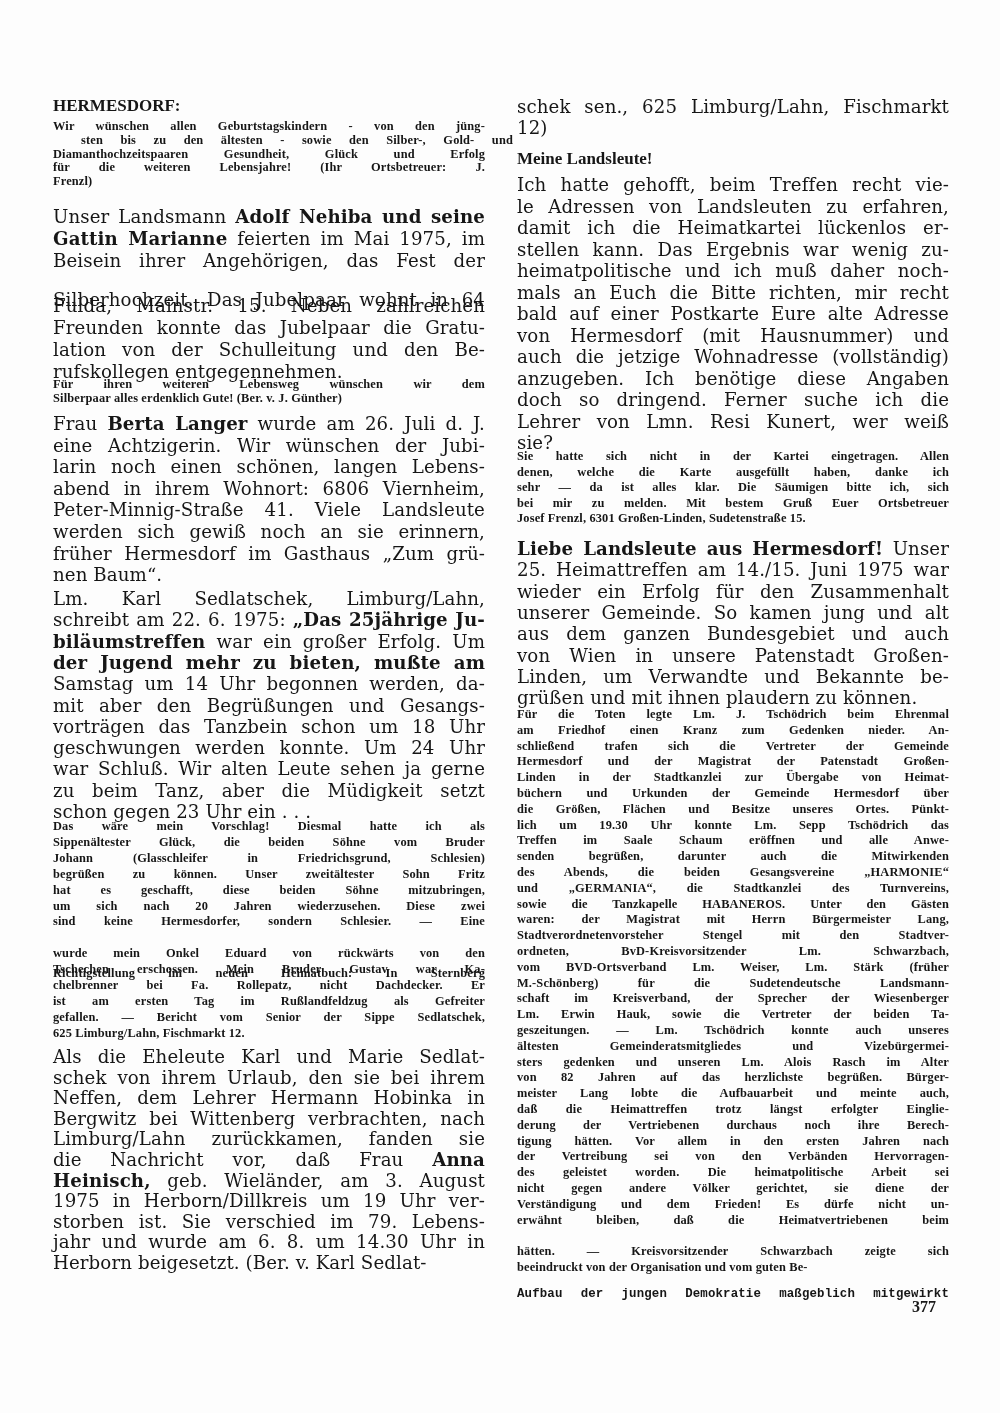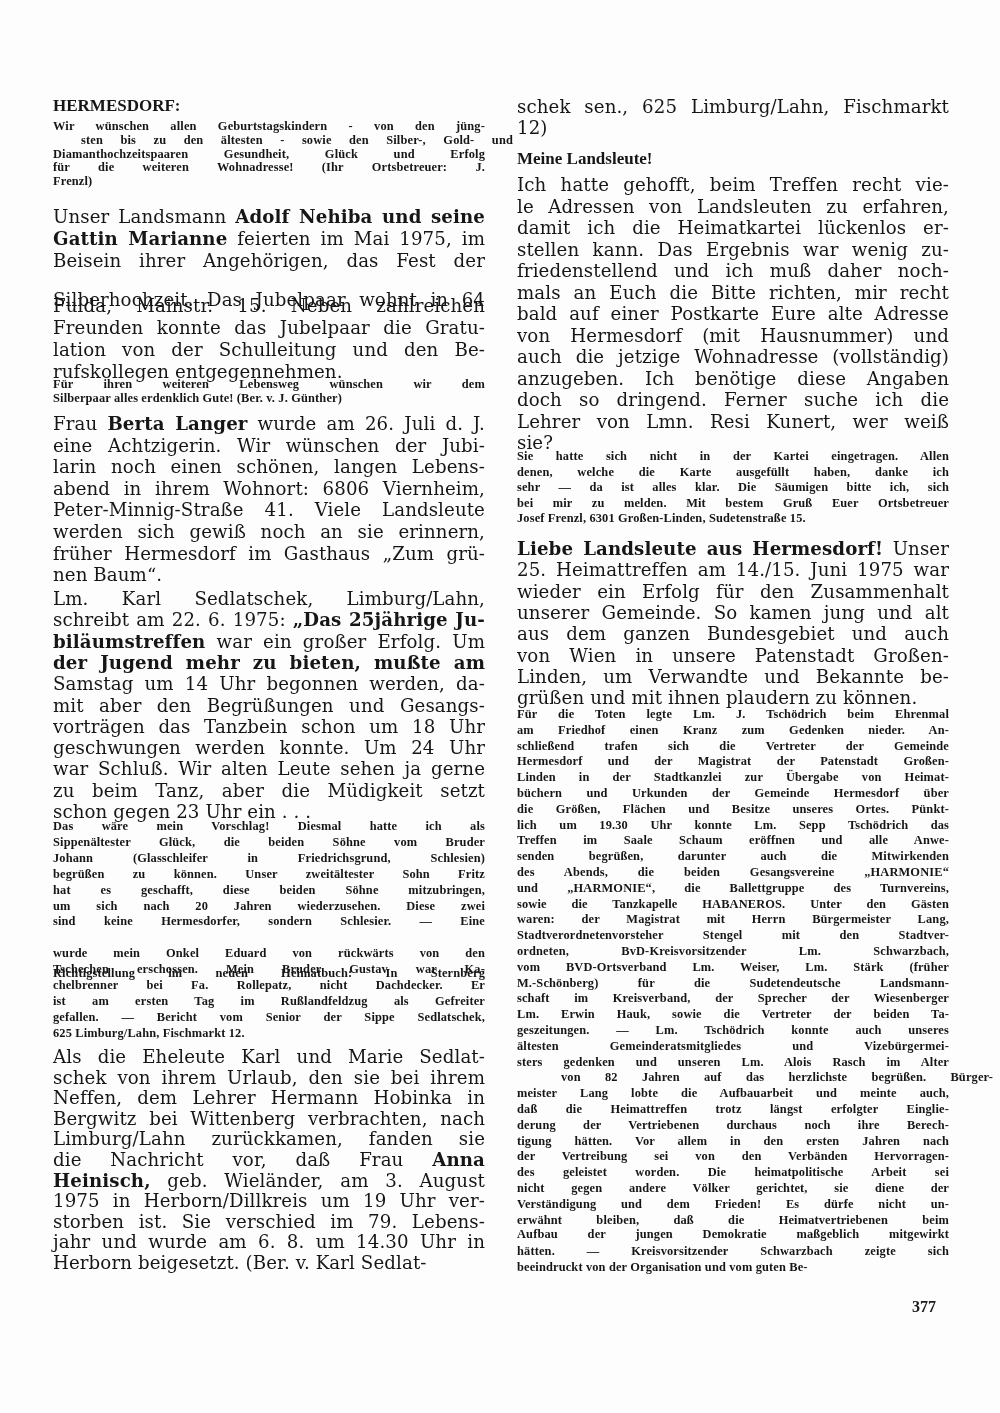--- a/index.html
+++ b/index.html
@@ -19,21 +19,21 @@
 </style>
 </head>
 <body>
 
 <div class="page">
   <div class="col col-left" id="left-col">
       <div class="ln head last" style="top: 96px;">HERMESDORF:</div>
       <div class="ln small" style="top: 120px;">Wir wünschen allen Geburtstagskindern - von den jüng-</div>
       <div class="ln small" style="top: 133.8px; margin-left: 28px;">sten bis zu den ältesten - sowie den Silber-, Gold- und</div>
       <div class="ln small" style="top: 147.6px;">Diamanthochzeitspaaren Gesundheit, Glück und Erfolg</div>
-      <div class="ln small" style="top: 161.4px;">für die weiteren Wohnadresse! (Ihr Ortsbetreuer: J.</div>
+      <div class="ln small" style="top: 161.4px;">für die weiteren Lebensjahre! (Ihr Ortsbetreuer: J.</div>
       <div class="ln small last" style="top: 175.2px;">Frenzl)</div>
       <div class="ln big" style="top: 206px;"><span>Unser Landsmann </span><span class="b">Adolf Nehiba und seine</span></div>
       <div class="ln big" style="top: 228.2px;"><span class="b">Gattin Marianne</span><span> feierten im Mai 1975, im</span></div>
       <div class="ln big" style="top: 250.4px;"><span>Beisein ihrer Angehörigen, das Fest der</span></div>
       <div class="ln big" style="top: 289px;"><span>Silberhochzeit. Das Jubelpaar wohnt in 64</span></div>
       <div class="ln big" style="top: 294.8px;"><span>Fulda, Mainstr. 15. Neben zahlreichen</span></div>
       <div class="ln big" style="top: 317px;"><span>Freunden konnte das Jubelpaar die Gratu-</span></div>
       <div class="ln big" style="top: 339.2px;"><span>lation von der Schulleitung und den Be-</span></div>
       <div class="ln big last" style="top: 361.4px;"><span>rufskollegen entgegennehmen.</span></div>
       <div class="ln small" style="top: 378px;">Für ihren weiteren Lebensweg wünschen wir dem</div>
@@ -84,21 +84,21 @@
       <div class="ln big last" style="top: 1252px;"><span>Herborn beigesetzt. (Ber. v. Karl Sedlat-</span></div>
     </div>
   <div class="col col-right" id="right-col">
       <div class="ln big" style="top: 96px;">schek sen., 625 Limburg/Lahn, Fischmarkt</div>
       <div class="ln big last" style="top: 117px;">12)</div>
       <div class="ln subhead last" style="top: 148px;">Meine Landsleute!</div>
       <div class="ln big" style="top: 174px;">Ich hatte gehofft, beim Treffen recht vie-</div>
       <div class="ln big" style="top: 195.5px;">le Adressen von Landsleuten zu erfahren,</div>
       <div class="ln big" style="top: 217px;">damit ich die Heimatkartei lückenlos er-</div>
       <div class="ln big" style="top: 238.5px;">stellen kann. Das Ergebnis war wenig zu-</div>
-      <div class="ln big" style="top: 260px;">friedenstellend und ich muß daher noch-</div>
+      <div class="ln big" style="top: 260px;">heimatpolitische und ich muß daher noch-</div>
       <div class="ln big" style="top: 281.5px;">mals an Euch die Bitte richten, mir recht</div>
       <div class="ln big" style="top: 303px;">bald auf einer Postkarte Eure alte Adresse</div>
       <div class="ln big" style="top: 324.5px;">von Hermesdorf (mit Hausnummer) und</div>
       <div class="ln big" style="top: 346px;">auch die jetzige Wohnadresse (vollständig)</div>
       <div class="ln big" style="top: 367.5px;">anzugeben. Ich benötige diese Angaben</div>
       <div class="ln big" style="top: 389px;">doch so dringend. Ferner suche ich die</div>
       <div class="ln big" style="top: 410.5px;">Lehrer von Lmn. Resi Kunert, wer weiß</div>
       <div class="ln big last" style="top: 432px;">sie?</div>
       <div class="ln small" style="top: 450px;"><span>Sie hatte sich nicht in der Kartei eingetragen. Allen</span></div>
       <div class="ln small" style="top: 465.6px;"><span>denen, welche die Karte ausgefüllt haben, danke ich</span></div>
@@ -117,40 +117,40 @@
       <div class="ln small" style="top: 723.8px;">am Friedhof einen Kranz zum Gedenken nieder. An-</div>
       <div class="ln small" style="top: 739.6px;">schließend trafen sich die Vertreter der Gemeinde</div>
       <div class="ln small" style="top: 755.4px;">Hermesdorf und der Magistrat der Patenstadt Großen-</div>
       <div class="ln small" style="top: 771.2px;">Linden in der Stadtkanzlei zur Übergabe von Heimat-</div>
       <div class="ln small" style="top: 787px;">büchern und Urkunden der Gemeinde Hermesdorf über</div>
       <div class="ln small" style="top: 802.8px;">die Größen, Flächen und Besitze unseres Ortes. Pünkt-</div>
       <div class="ln small" style="top: 818.6px;">lich um 19.30 Uhr konnte Lm. Sepp Tschödrich das</div>
       <div class="ln small" style="top: 834.4px;">Treffen im Saale Schaum eröffnen und alle Anwe-</div>
       <div class="ln small" style="top: 850.2px;">senden begrüßen, darunter auch die Mitwirkenden</div>
       <div class="ln small" style="top: 866px;">des Abends, die beiden Gesangsvereine „HARMONIE“</div>
-      <div class="ln small" style="top: 881.8px;">und „HARMONIE“, die Ballettgruppe des Turnvereins,</div>
+      <div class="ln small" style="top: 881.8px;">und „GERMANIA“, die Stadtkanzlei des Turnvereins,</div>
       <div class="ln small" style="top: 897.6px;">sowie die Tanzkapelle HABANEROS. Unter den Gästen</div>
       <div class="ln small" style="top: 913.4px;">waren: der Magistrat mit Herrn Bürgermeister Lang,</div>
       <div class="ln small" style="top: 929.2px;">Stadtverordnetenvorsteher Stengel mit den Stadtver-</div>
       <div class="ln small" style="top: 945px;">ordneten, BvD-Kreisvorsitzender Lm. Schwarzbach,</div>
       <div class="ln small" style="top: 960.8px;">vom BVD-Ortsverband Lm. Weiser, Lm. Stärk (früher</div>
       <div class="ln small" style="top: 976.6px;">M.-Schönberg) für die Sudetendeutsche Landsmann-</div>
       <div class="ln small" style="top: 992.4px;">schaft im Kreisverband, der Sprecher der Wiesenberger</div>
       <div class="ln small" style="top: 1008.2px;">Lm. Erwin Hauk, sowie die Vertreter der beiden Ta-</div>
       <div class="ln small" style="top: 1024px;">geszeitungen. — Lm. Tschödrich konnte auch unseres</div>
       <div class="ln small" style="top: 1039.8px;">ältesten Gemeinderatsmitgliedes und Vizebürgermei-</div>
       <div class="ln small" style="top: 1055.6px;">sters gedenken und unseren Lm. Alois Rasch im Alter</div>
-      <div class="ln small" style="top: 1071.4px; margin-left: 44px;">von 82 Jahren auf das herzlichste begrüßen. Bürger-</div>
+      <div class="ln small" style="top: 1071.4px;">von 82 Jahren auf das herzlichste begrüßen. Bürger-</div>
       <div class="ln small" style="top: 1087.2px;">meister Lang lobte die Aufbauarbeit und meinte auch,</div>
       <div class="ln small" style="top: 1103px;">daß die Heimattreffen trotz längst erfolgter Einglie-</div>
       <div class="ln small" style="top: 1118.8px;">derung der Vertriebenen durchaus noch ihre Berech-</div>
       <div class="ln small" style="top: 1134.6px;">tigung hätten. Vor allem in den ersten Jahren nach</div>
       <div class="ln small" style="top: 1150.4px;">der Vertreibung sei von den Verbänden Hervorragen-</div>
       <div class="ln small" style="top: 1166.2px;">des geleistet worden. Die heimatpolitische Arbeit sei</div>
       <div class="ln small" style="top: 1182px;">nicht gegen andere Völker gerichtet, sie diene der</div>
       <div class="ln small" style="top: 1197.8px;">Verständigung und dem Frieden! Es dürfe nicht un-</div>
       <div class="ln small" style="top: 1213.6px;">erwähnt bleiben, daß die Heimatvertriebenen beim</div>
-      <div class="ln small" style="top: 1228px;">Aufbau der jungen Demokratie maßgeblich mitgewirkt</div>
+      <div class="ln small" style="top: 1288px; font-family: Liberation Mono, monospace;">Aufbau der jungen Demokratie maßgeblich mitgewirkt</div>
       <div class="ln small" style="top: 1245.2px;">hätten. — Kreisvorsitzender Schwarzbach zeigte sich</div>
       <div class="ln small last" style="top: 1261px;">beeindruckt von der Organisation und vom guten Be-</div>
     </div>
   <div class="page-number">377</div>
 </div>
 
 </body></html>

